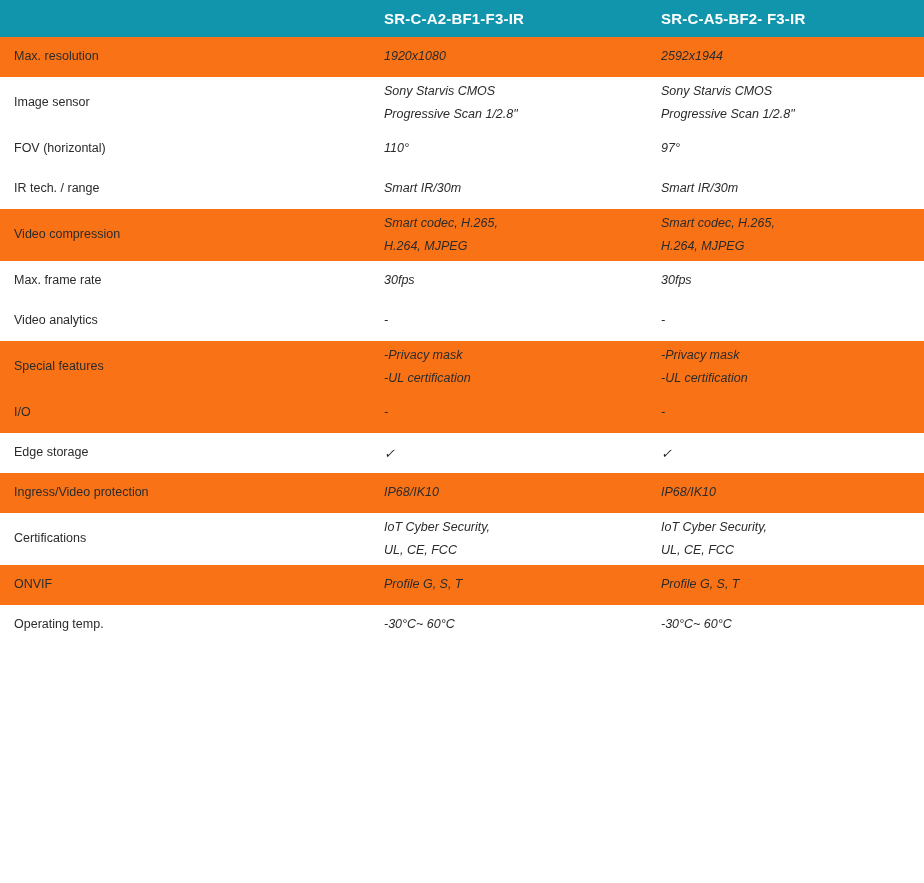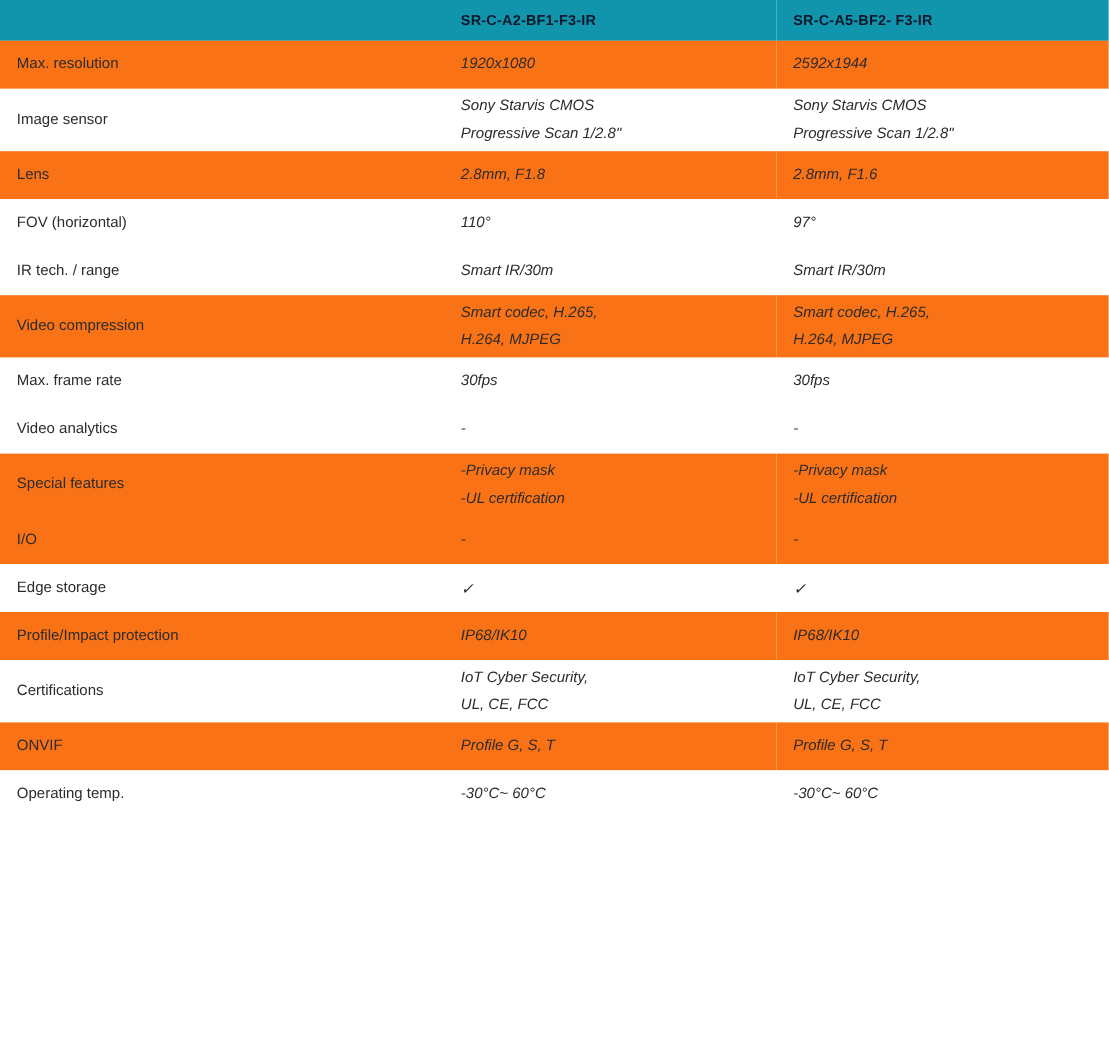--- a/index.html
+++ b/index.html
@@ -17,22 +17,22 @@
   .spec-table {
     width: 924px;
     border-collapse: collapse;
     table-layout: fixed;
   }
   .spec-table col.col-label { width: 370px; }
   .spec-table col.col-val   { width: 277px; }
 
   .spec-table thead th {
     background: #1095ac;
-    color: #0f172a;
-    font-size: 12px;
+    color: #ffffff;
+    font-size: 15px;
     font-weight: bold;
     letter-spacing: 0.2px;
     text-align: left;
     padding: 10px 14px 10px 14px;
     height: 33px;
     box-sizing: border-box;
     vertical-align: middle;
   }
   .spec-table thead th.blank { background: #1095ac; }
 
@@ -94,31 +94,20 @@
         </td>
         <td class="value">
           <span class="line">Sony Starvis CMOS</span>
           <span class="line">Progressive Scan 1/2.8"</span>
         </td>
         <td class="value">
           <span class="line">Sony Starvis CMOS</span>
           <span class="line">Progressive Scan 1/2.8"</span>
         </td>
       </tr>
-      <tr class="odd">
-        <td class="label">
-          <span class="line">Lens</span>
-        </td>
-        <td class="value">
-          <span class="line">2.8mm, F1.8</span>
-        </td>
-        <td class="value">
-          <span class="line">2.8mm, F1.6</span>
-        </td>
-      </tr>
       <tr class="even">
         <td class="label">
           <span class="line">FOV (horizontal)</span>
         </td>
         <td class="value">
           <span class="line">110°</span>
         </td>
         <td class="value">
           <span class="line">97°</span>
         </td>
@@ -199,21 +188,21 @@
         </td>
         <td class="value">
           <span class="line check">✓</span>
         </td>
         <td class="value">
           <span class="line check">✓</span>
         </td>
       </tr>
       <tr class="odd">
         <td class="label">
-          <span class="line">Profile/Impact protection</span>
+          <span class="line">Ingress/Video protection</span>
         </td>
         <td class="value">
           <span class="line">IP68/IK10</span>
         </td>
         <td class="value">
           <span class="line">IP68/IK10</span>
         </td>
       </tr>
       <tr class="even tall">
         <td class="label">

